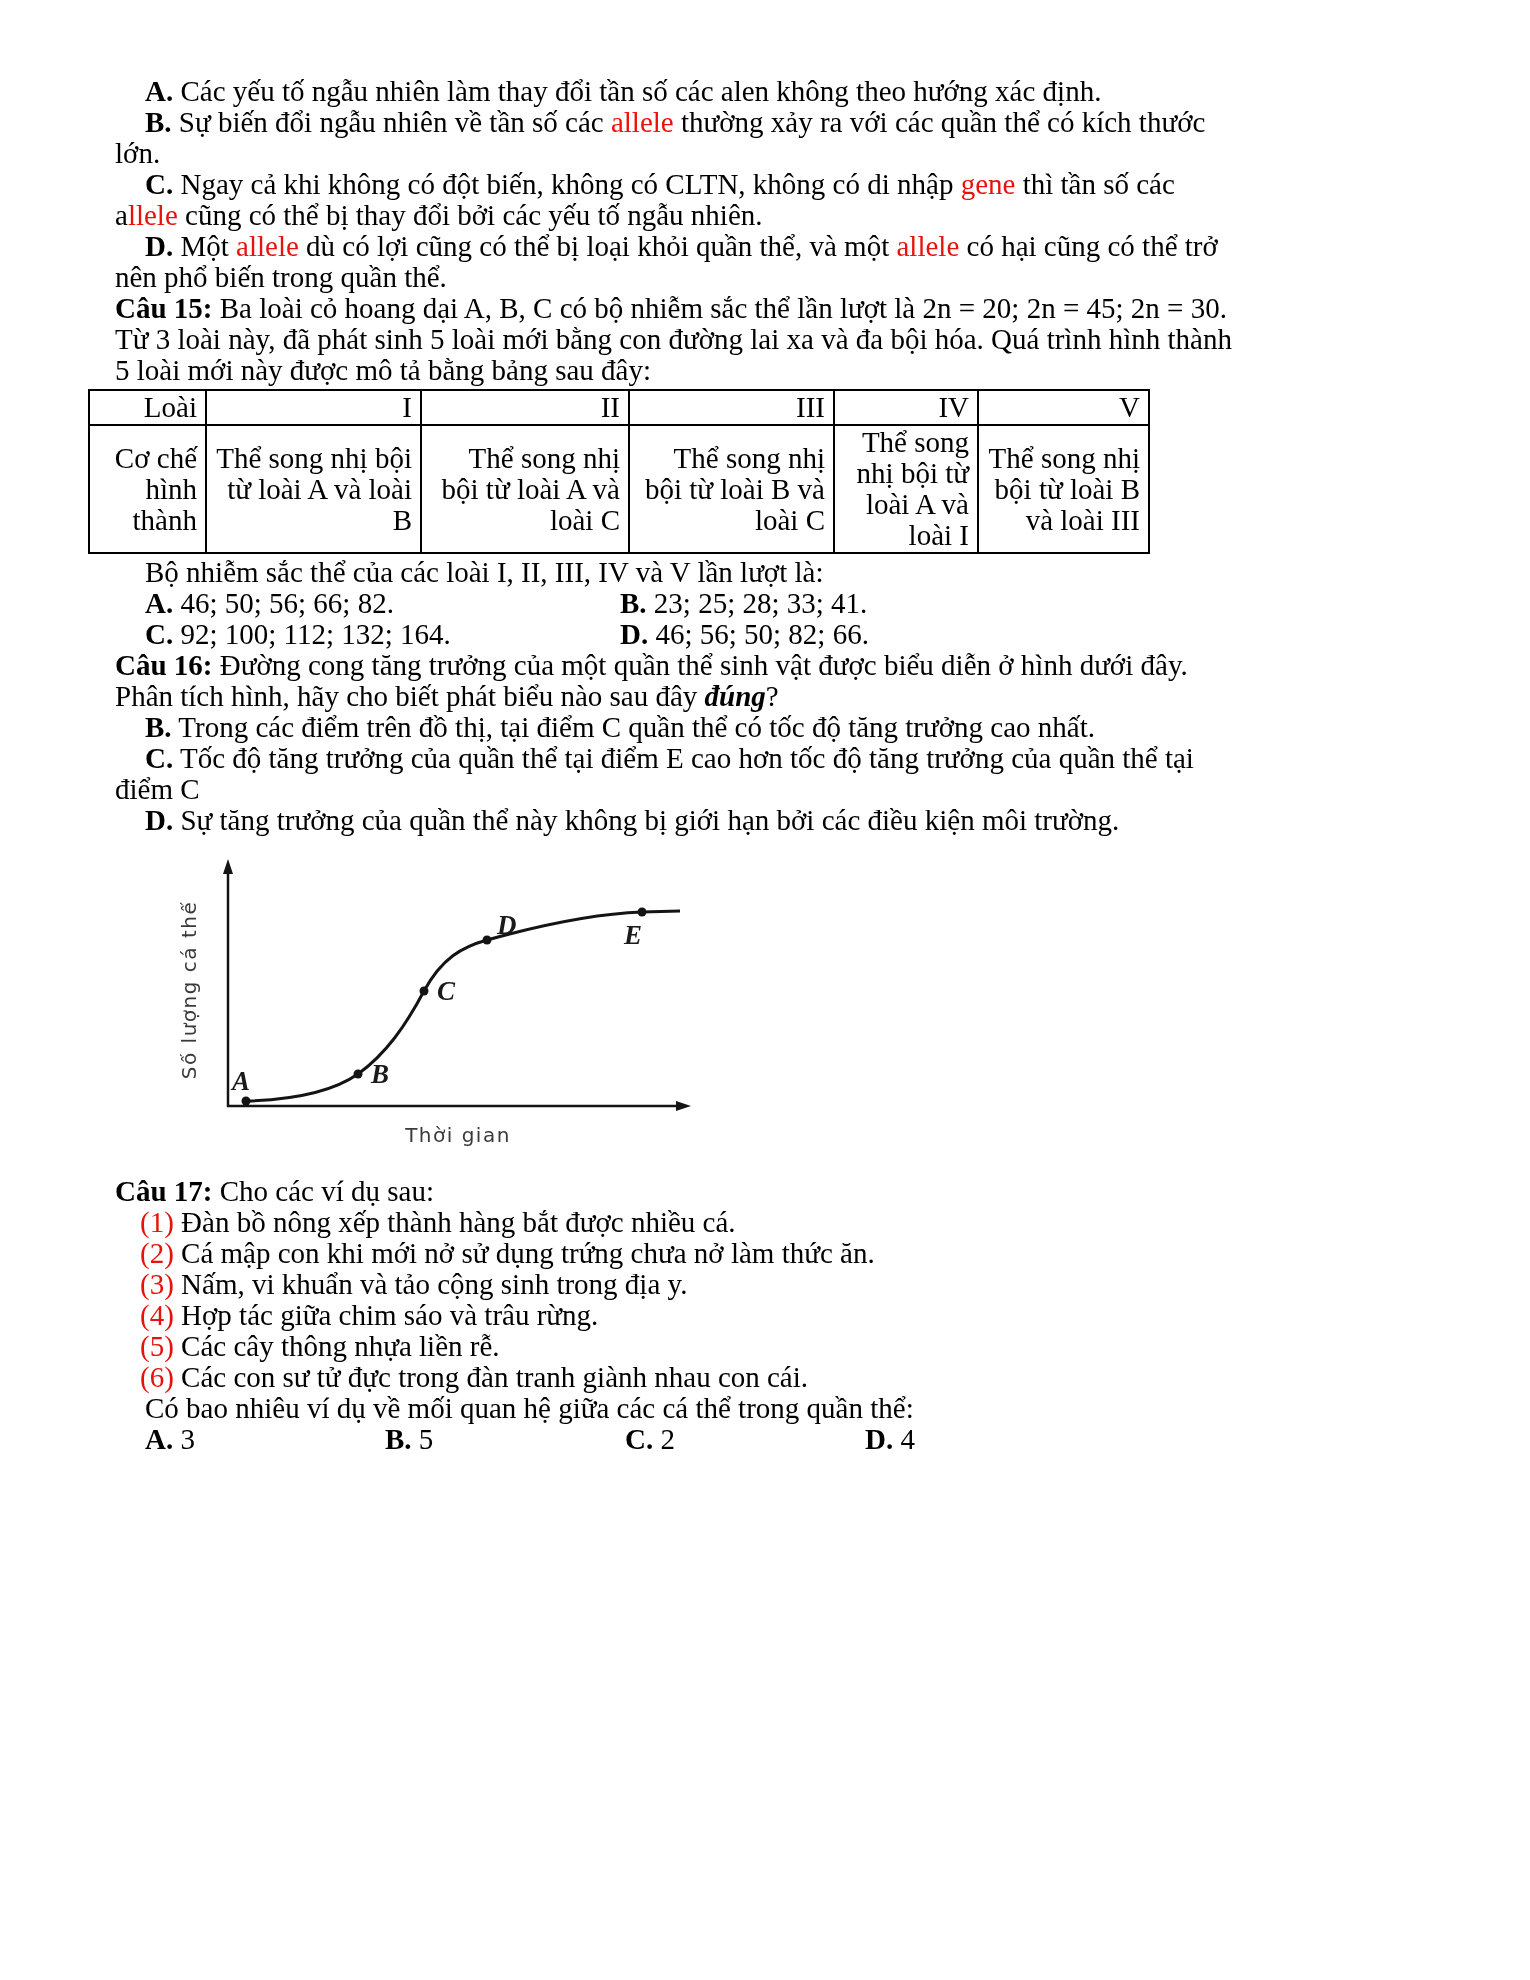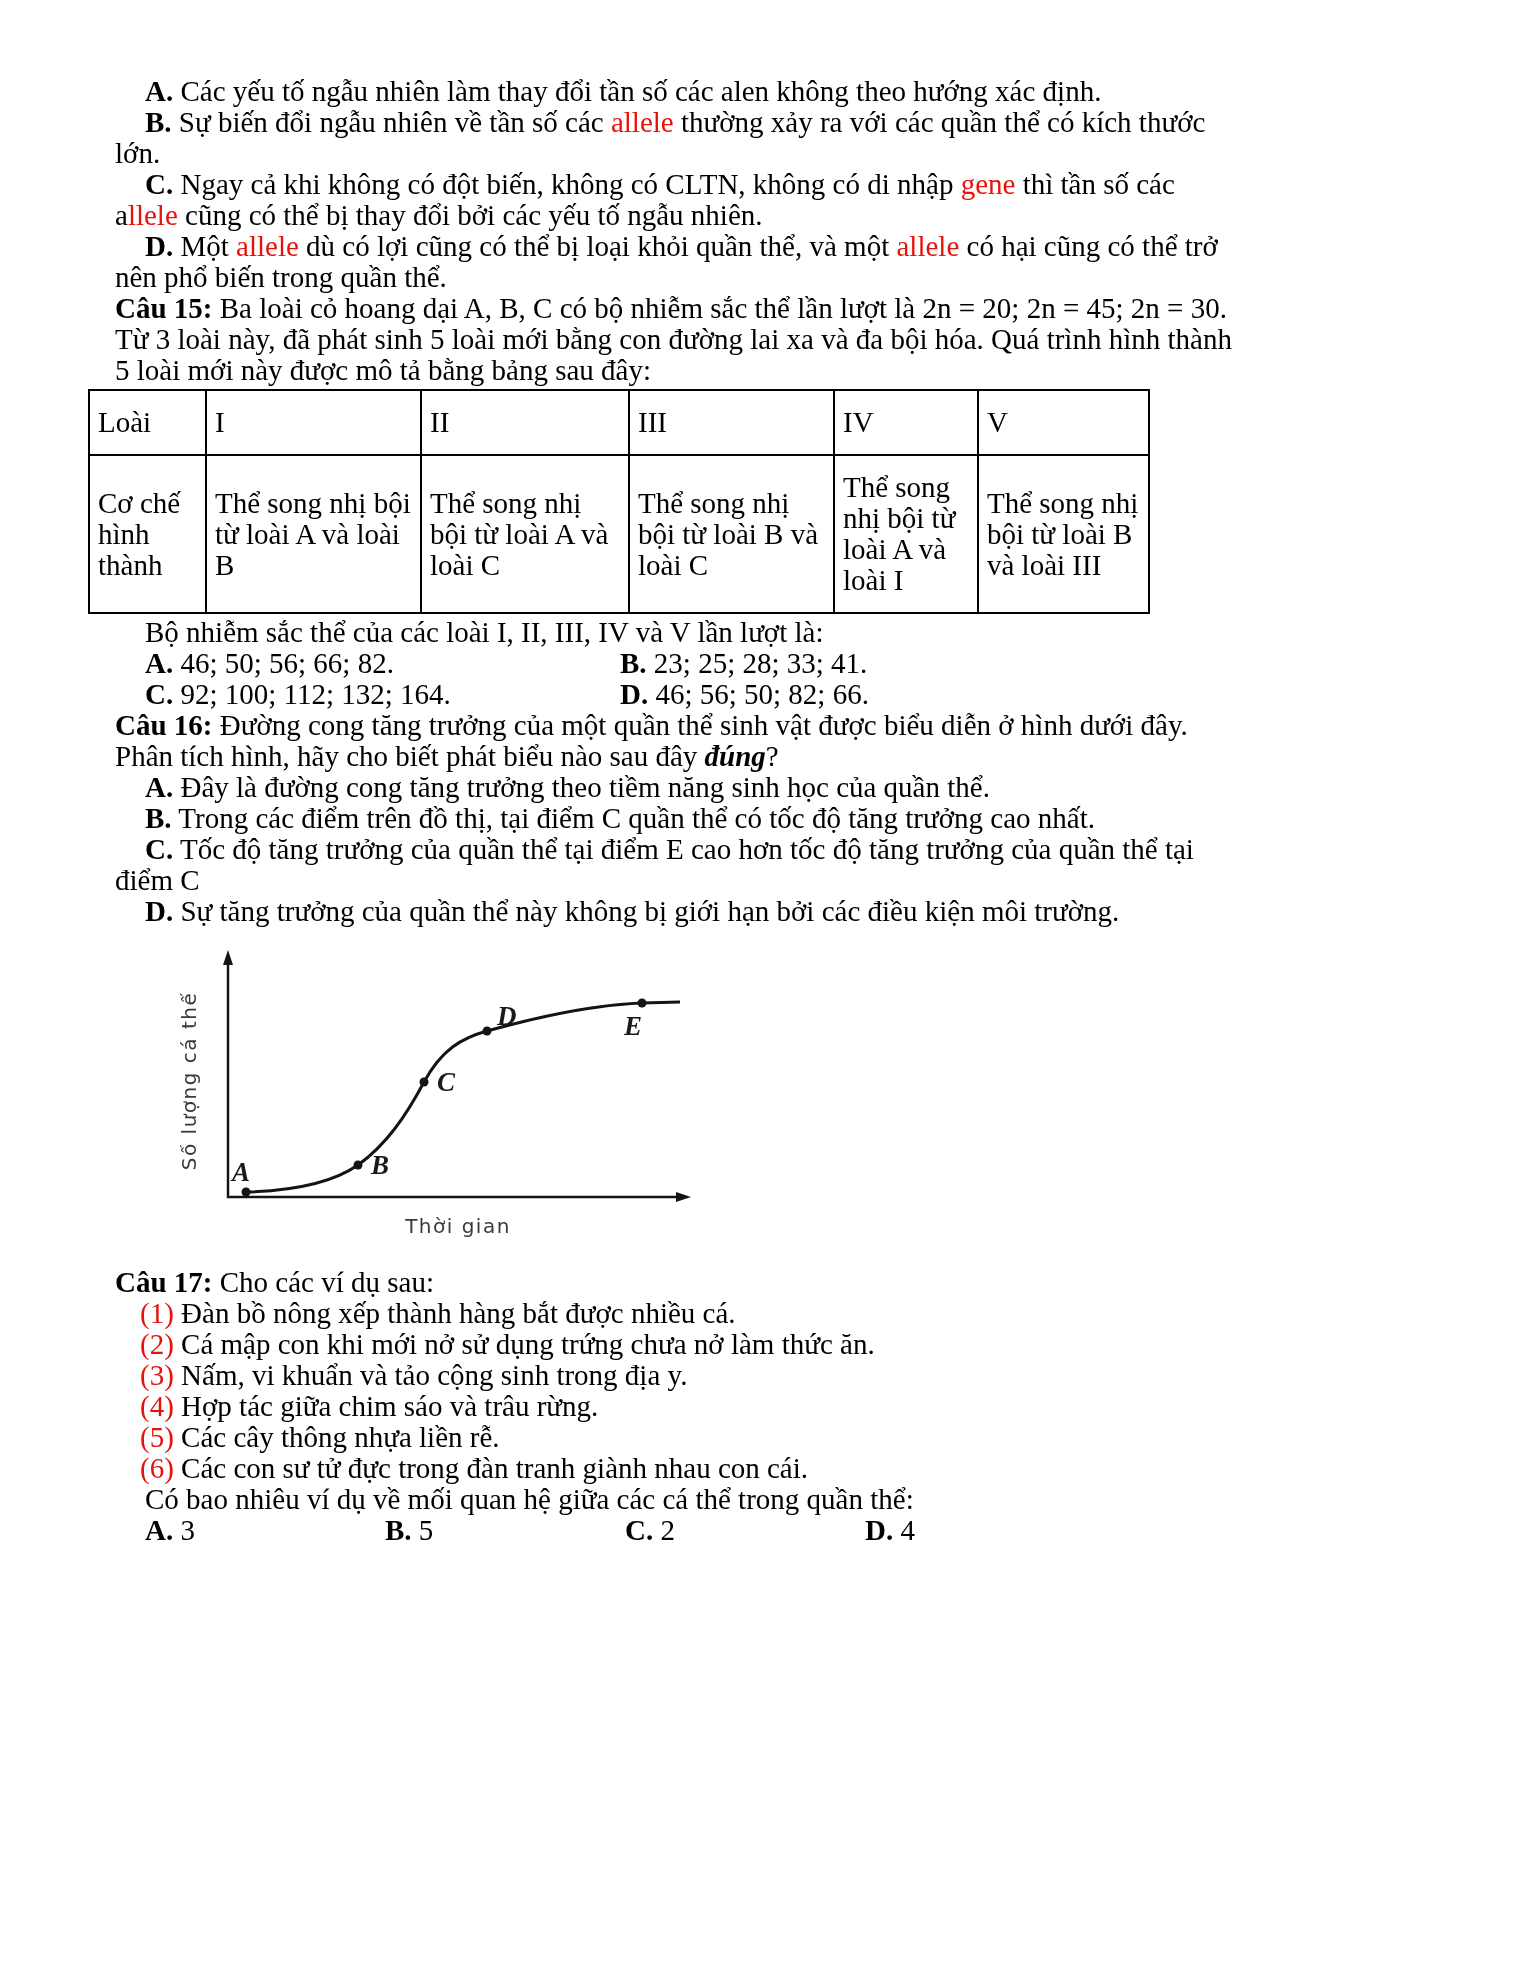--- a/index.html
+++ b/index.html
@@ -24,23 +24,23 @@
   table.species {
     border-collapse: collapse;
     table-layout: fixed;
     width: 1060px;
     margin: 3px 0 3px -27px;
     font-size: 29px;
     line-height: 31px;
   }
   table.species th, table.species td {
     border: 2px solid #000;
-    text-align: left;
+    text-align: right;
     vertical-align: middle;
-    padding: 16px 8px;
+    padding: 1px 8px;
     font-weight: normal;
   }
   table.species tr.hdr th { height: 32px; }
 
   .opt-row { padding-left: 30px; }
   .opt-col { display: inline-block; }
   .w475 { width: 475px; }
   .w240 { width: 240px; font-family: Liberation Serif, serif; }
 
   .item { margin-left: 25px; }
@@ -109,21 +109,20 @@
 
   <div class="opt-row">
     <span class="opt-col w475"><b>A.</b><span> 46; 50; 56; 66; 82.</span></span><span class="opt-col"><b>B.</b><span> 23; 25; 28; 33; 41.</span></span>
   </div>
   <div class="opt-row">
     <span class="opt-col w475"><b>C.</b><span> 92; 100; 112; 132; 164.</span></span><span class="opt-col"><b>D.</b><span> 46; 56; 50; 82; 66.</span></span>
   </div>
 
   <p class="para"><b>Câu 16:</b><span> Đường cong tăng trưởng của một quần thể sinh vật được biểu diễn ở hình dưới đây. Phân tích hình, hãy cho biết phát biểu nào sau đây </span><span class="emph">đúng</span><span>?</span></p>
 
-  <p class="para opt"><b>A.</b><span> Đây là đường cong tăng trưởng theo tiềm năng sinh học của quần thể.</span></p>
   <p class="para opt"><b>B.</b><span> Trong các điểm trên đồ thị, tại điểm C quần thể có tốc độ tăng trưởng cao nhất.</span></p>
   <p class="para opt"><b>C.</b><span> Tốc độ tăng trưởng của quần thể tại điểm E cao hơn tốc độ tăng trưởng của quần thể tại điểm C</span></p>
   <p class="para opt"><b>D.</b><span> Sự tăng trưởng của quần thể này không bị giới hạn bởi các điều kiện môi trường.</span></p>
 
   <div class="figure">
     <svg width="530" height="310" viewBox="0 0 530 310">
       <line x1="48" y1="20" x2="48" y2="257" stroke="#141414" stroke-width="2.5"></line>
       <polygon points="48,9 43,24 53,24" fill="#141414"></polygon>
       <line x1="47" y1="256" x2="500" y2="256" stroke="#141414" stroke-width="2.5"></line>
       <polygon points="511,256 496,251 496,261" fill="#141414"></polygon>

